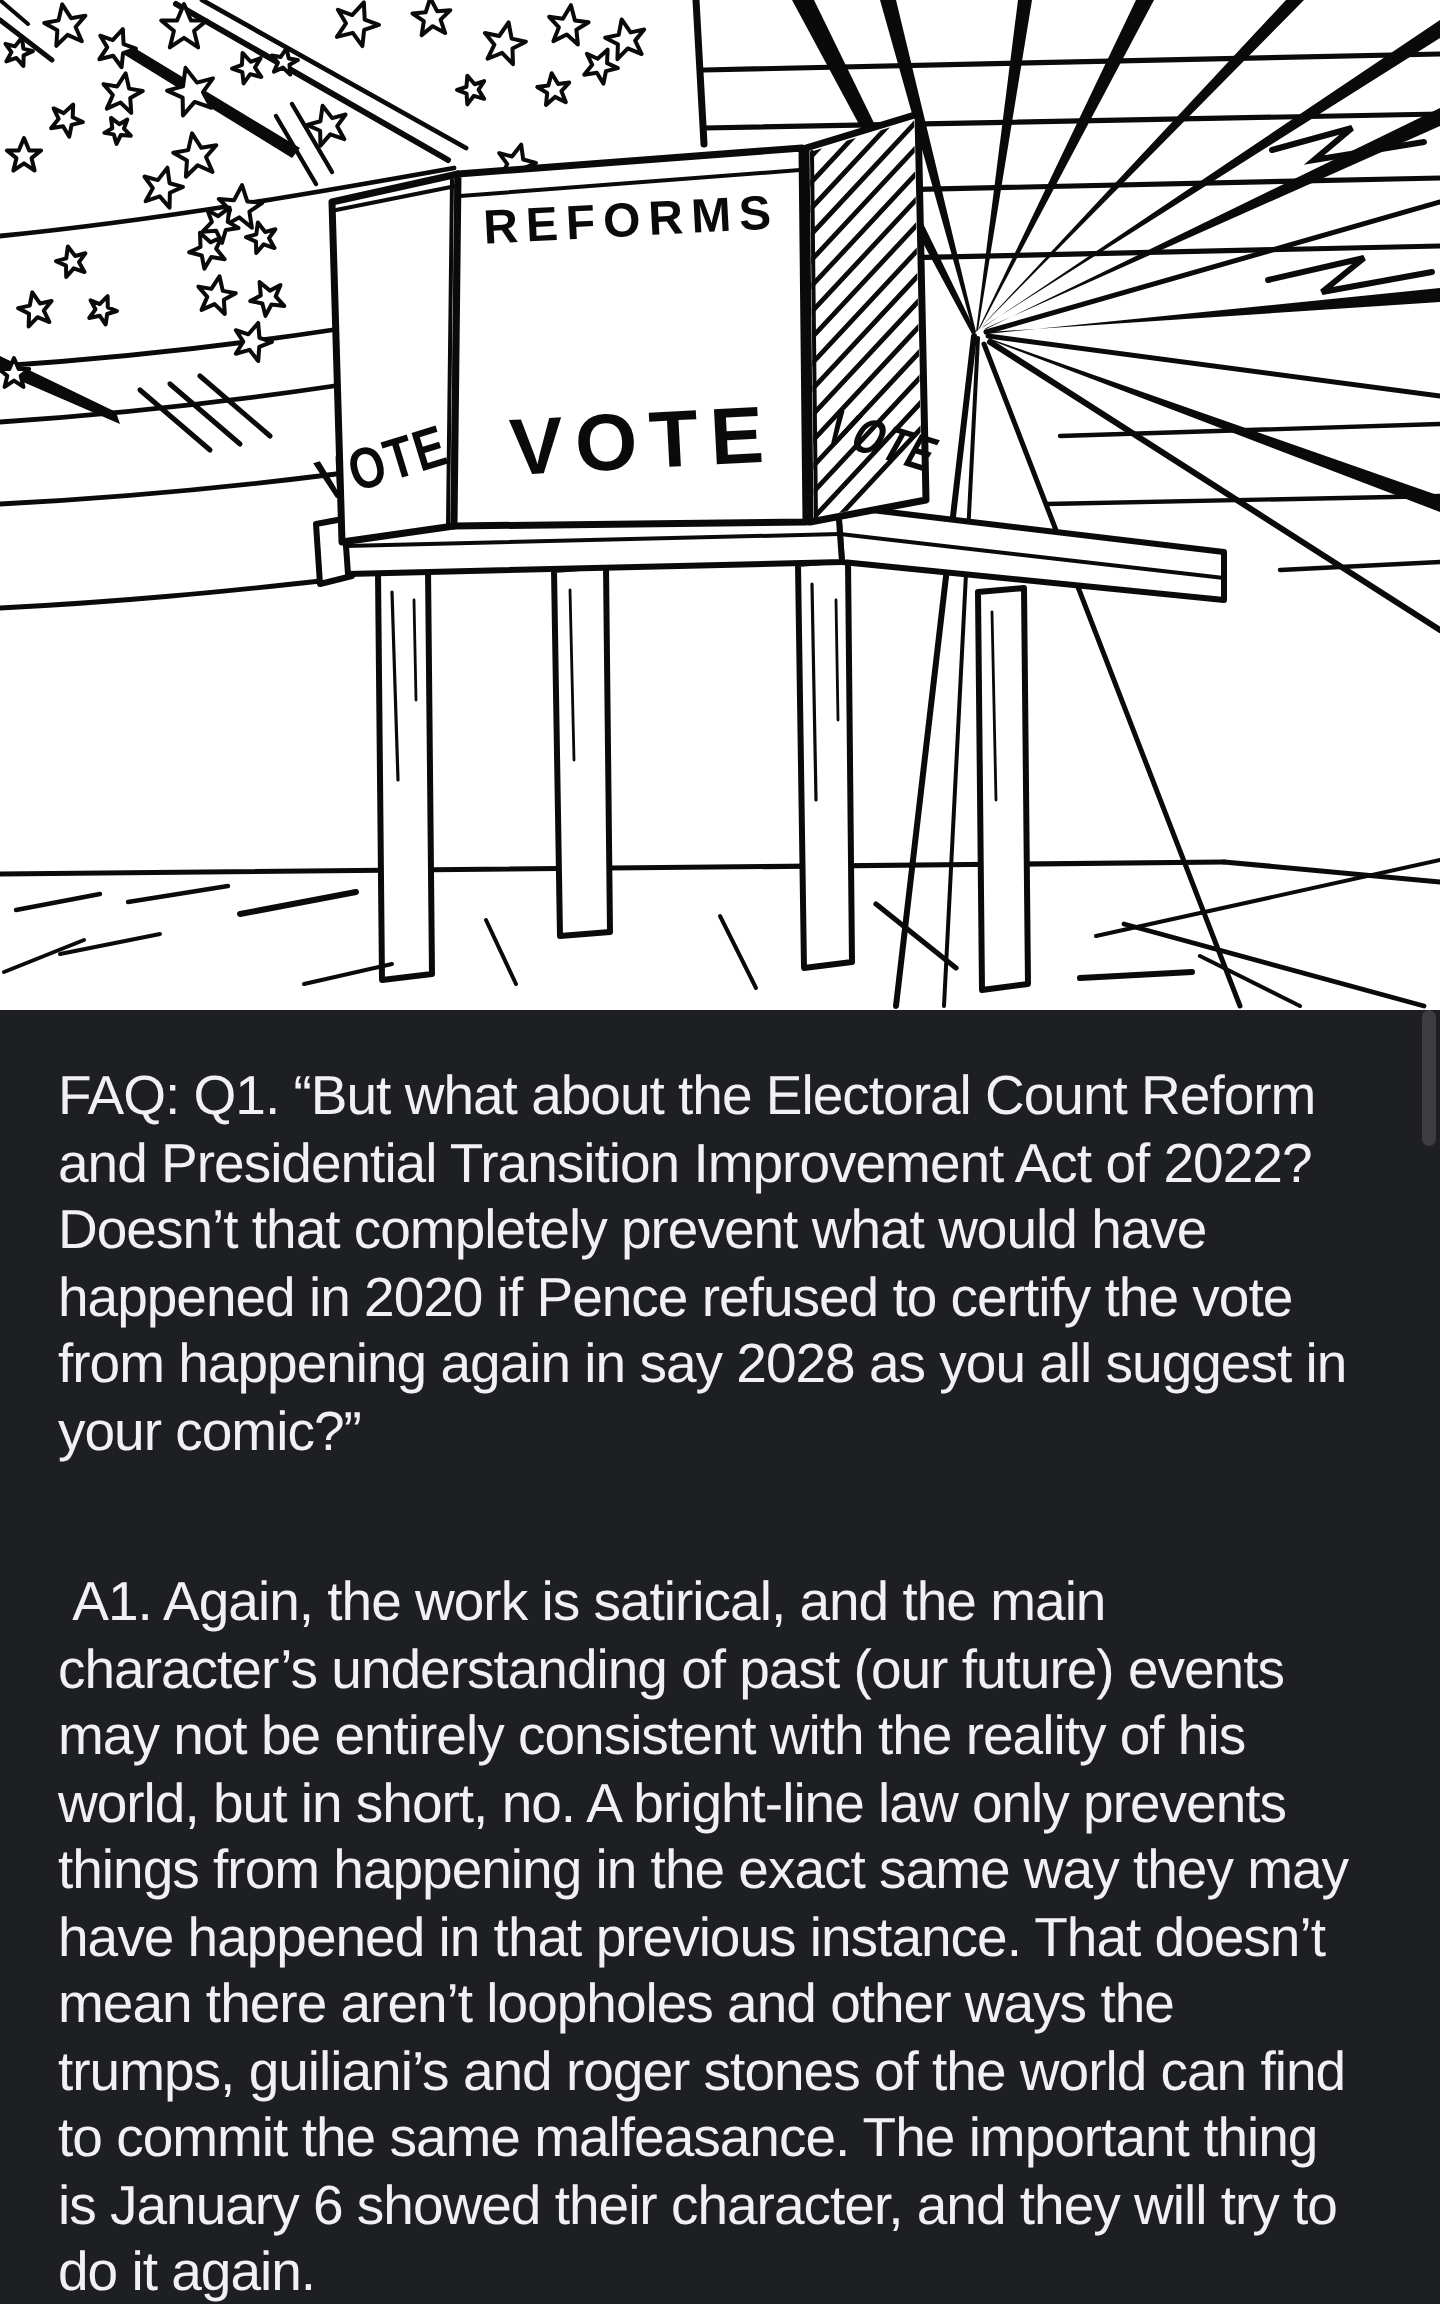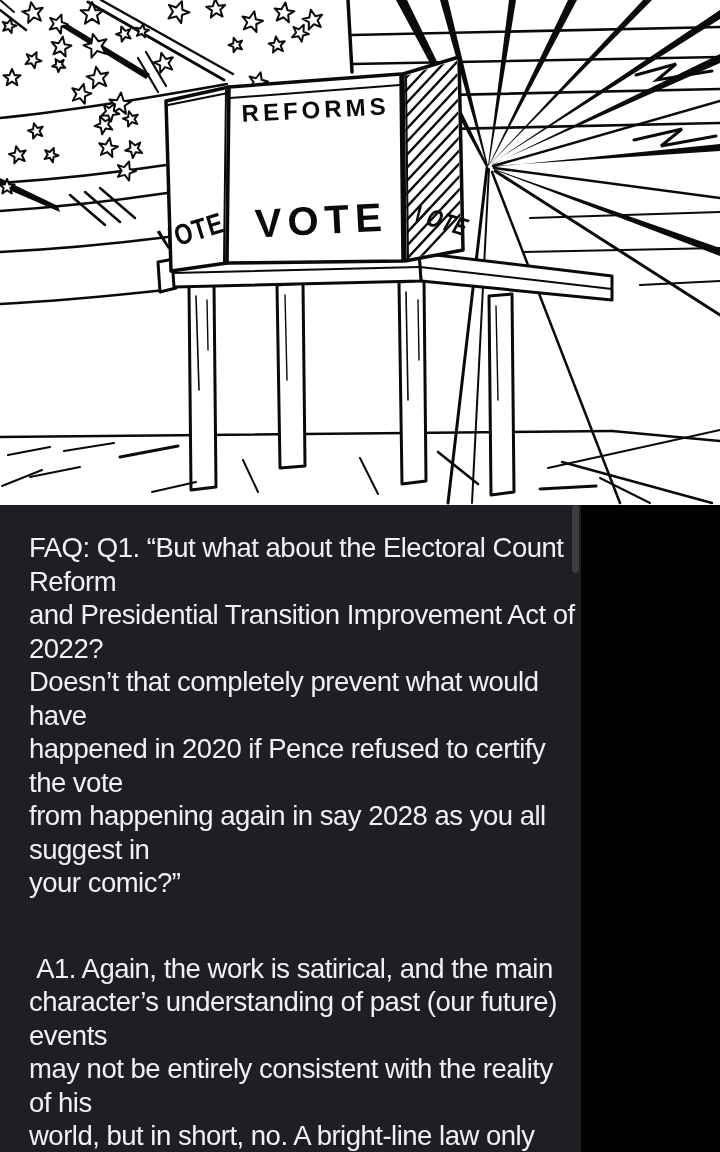--- a/index.html
+++ b/index.html
@@ -5,21 +5,21 @@
   html,body{margin:0;padding:0;background:#000;}
   .page{
     position:relative;width:720px;height:1152px;overflow:hidden;
     font-family:"Liberation Sans",sans-serif;
   }
   .comic{
     position:relative;width:720px;height:505px;background:#ffffff;overflow:hidden;
   }
   .comic svg{display:block;width:720px;height:505px;}
   .faq{
-    position:relative;width:581px;height:647px;
+    position:relative;width:720px;height:647px;
     background:#1e1f23;color:#f1f1f3;
     box-sizing:border-box;padding:26px 6px 0 29px;
   }
   .faq p{
     margin:0;white-space:pre-line;
     font-size:27.5px;line-height:33.5px;font-weight:400;letter-spacing:-0.5px;
   }
   .faq p.answer{margin-top:52px;}
   .scrollbar-thumb{
     position:absolute;top:0px;right:2px;width:7px;height:68px;

